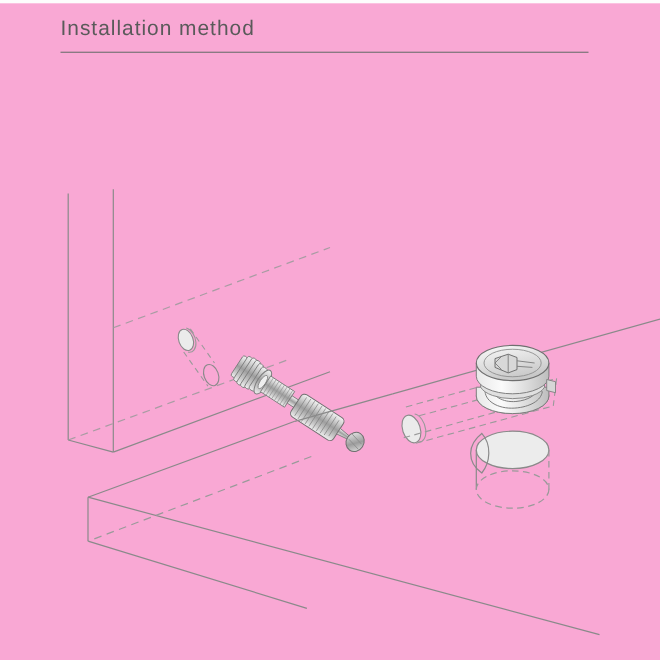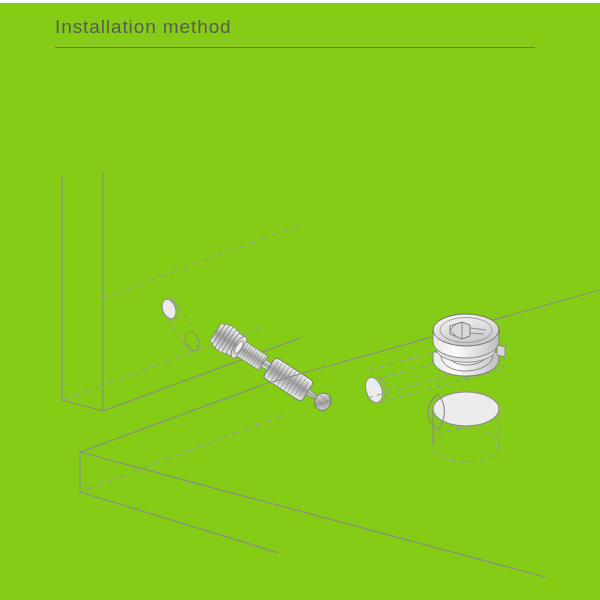--- a/index.html
+++ b/index.html
@@ -5,21 +5,21 @@
 <style>
   html, body {
     margin: 0;
     padding: 0;
     background: #ffffff;
   }
   #page {
     position: relative;
     width: 600px;
     height: 600px;
-    background: #84cc16;
+    background: #f9a8d4;
     font-family: "Liberation Sans", sans-serif;
     overflow: hidden;
   }
   #top-edge {
     position: absolute;
     left: 0; top: 0;
     width: 600px; height: 3px;
     background: #fdfdfd;
   }
   #title {

